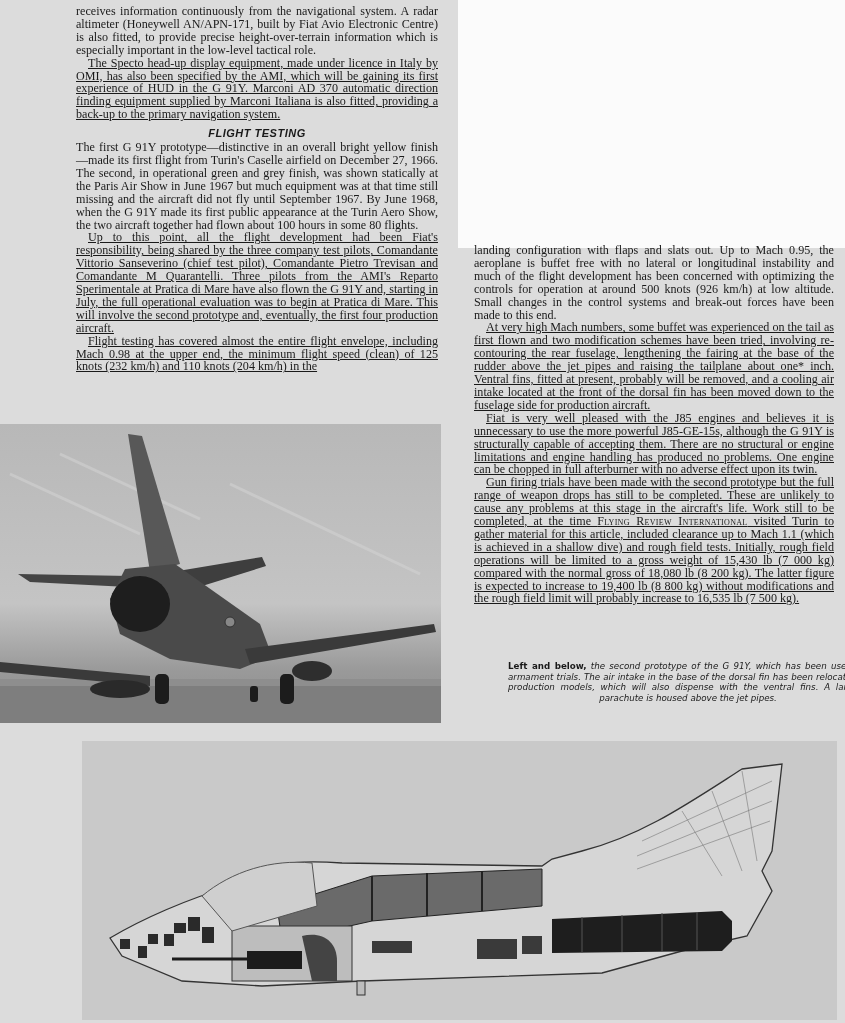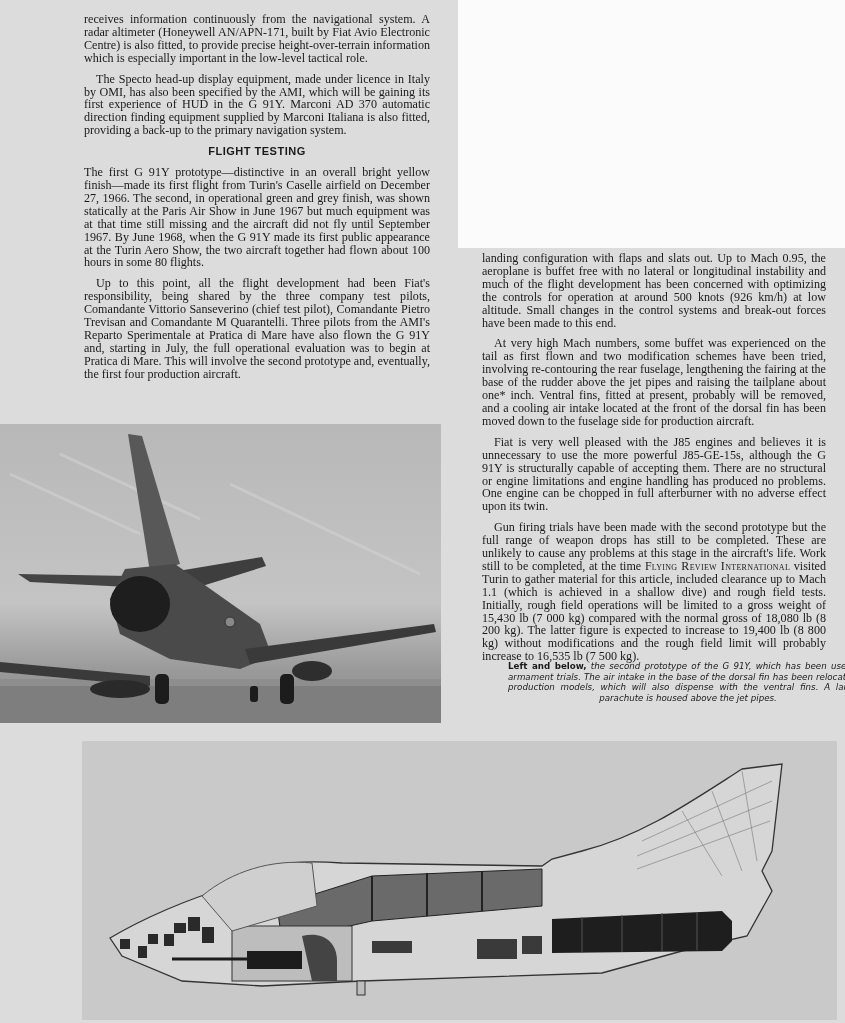--- a/index.html
+++ b/index.html
@@ -12,26 +12,26 @@
     .white-block {
       position: absolute; left: 458px; top: 0; width: 387px; height: 248px;
       background: #fbfbfb;
     }
     .col {
       position: absolute; font-size: 12.1px; line-height: 12.9px;
       text-align: justify; hyphens: manual;
     }
     .col-left { left: 76px; top: 5px; width: 362px; }
     .col-right { left: 474px; top: 244px; width: 360px; }
-    .col p { margin: 8px; text-indent: 0; }
-    .col p.indent { text-indent: 12px; }
+    .col p { margin: 0; text-indent: 0; }
+    .col p.indent { text-indent: 12px; text-decoration: underline; }
     .heading {
       font-family: "Liberation Sans", "DejaVu Sans", sans-serif;
       font-weight: bold; font-size: 11px; text-align: center;
-      margin: 6px 0 1px 0; letter-spacing: 0.5px;
+      margin: 6px 0 1px 0; letter-spacing: 0.5px; font-style: italic;
     }
     .smallcaps { font-variant: small-caps; font-size: 12px; letter-spacing: 0.3px; }
     .caption {
       position: absolute; left: 476px; top: 661px; width: 360px;
       font-family: "DejaVu Sans", "Liberation Sans", sans-serif;
       font-size: 8.7px; line-height: 10.5px; text-align: justify;
       text-align-last: center;
       margin-left: 32px;
     }
     .caption .lead { font-style: normal; font-weight: bold; }
@@ -51,20 +51,21 @@
 <body>
 
 <div class="white-block"></div>
 
 <div class="col col-left">
   <p>receives information continuously from the navigational system. A radar altimeter (Honeywell AN/APN-171, built by Fiat Avio Electronic Centre) is also fitted, to provide precise height-over-terrain information which is especially important in the low-level tactical role.</p>
   <p class="indent">The Specto head-up display equipment, made under licence in Italy by OMI, has also been specified by the AMI, which will be gaining its first experience of HUD in the G 91Y. Marconi AD 370 automatic direction finding equipment supplied by Marconi Italiana is also fitted, providing a back-up to the primary naviga­tion system.</p>
   <div class="heading">FLIGHT TESTING</div>
   <p>The first G 91Y prototype—distinctive in an overall bright yellow finish—made its first flight from Turin's Caselle airfield on December 27, 1966. The second, in operational green and grey finish, was shown statically at the Paris Air Show in June 1967 but much equipment was at that time still missing and the aircraft did not fly until September 1967. By June 1968, when the G 91Y made its first public appearance at the Turin Aero Show, the two aircraft together had flown about 100 hours in some 80 flights.</p>
   <p class="indent">Up to this point, all the flight development had been Fiat's responsibility, being shared by the three company test pilots, Comandante Vittorio Sanseverino (chief test pilot), Comandante Pietro Trevisan and Comandante M Quarantelli. Three pilots from the AMI's Reparto Sperimentale at Pratica di Mare have also flown the G 91Y and, starting in July, the full operational evaluation was to begin at Pratica di Mare. This will involve the second prototype and, eventually, the first four production aircraft.</p>
+  <p class="indent">Flight testing has covered almost the entire flight envelope, including Mach 0.98 at the upper end, the minimum flight speed (clean) of 125 knots (232 km/h) and 110 knots (204 km/h) in the</p>
 </div>
 
 <div class="col col-right">
   <p>landing configuration with flaps and slats out. Up to Mach 0.95, the aeroplane is buffet free with no lateral or longitudinal instability and much of the flight development has been concerned with optimizing the controls for operation at around 500 knots (926 km/h) at low altitude. Small changes in the control systems and break-out forces have been made to this end.</p>
   <p class="indent">At very high Mach numbers, some buffet was experienced on the tail as first flown and two modification schemes have been tried, involving re-contouring the rear fuselage, lengthening the fairing at the base of the rudder above the jet pipes and raising the tailplane about one* inch. Ventral fins, fitted at present, probably will be removed, and a cooling air intake located at the front of the dorsal fin has been moved down to the fuselage side for production aircraft.</p>
   <p class="indent">Fiat is very well pleased with the J85 engines and believes it is unnecessary to use the more powerful J85-GE-15s, although the G 91Y is structurally capable of accepting them. There are no structural or engine limitations and engine handling has produced no problems. One engine can be chopped in full afterburner with no adverse effect upon its twin.</p>
   <p class="indent"><span>Gun firing trials have been made with the second prototype but the full range of weapon drops has still to be completed. These are unlikely to cause any problems at this stage in the aircraft's life. Work still to be completed, at the time </span><span class="smallcaps">Flying Review International</span><span> visited Turin to gather material for this article, included clearance up to Mach 1.1 (which is achieved in a shallow dive) and rough field tests. Initially, rough field opera­tions will be limited to a gross weight of 15,430 lb (7 000 kg) compared with the normal gross of 18,080 lb (8 200 kg). The latter figure is expected to increase to 19,400 lb (8 800 kg) without modifications and the rough field limit will probably increase to 16,535 lb (7 500 kg).</span></p>
 </div>
 
 <div class="caption"><span class="lead">Left and below,</span><span class="body"> the second prototype of the G 91Y, which has been used for armament trials. The air intake in the base of the dorsal fin has been re­located in production models, which will also dispense with the ventral fins. A landing parachute is housed above the jet pipes.</span></div>

